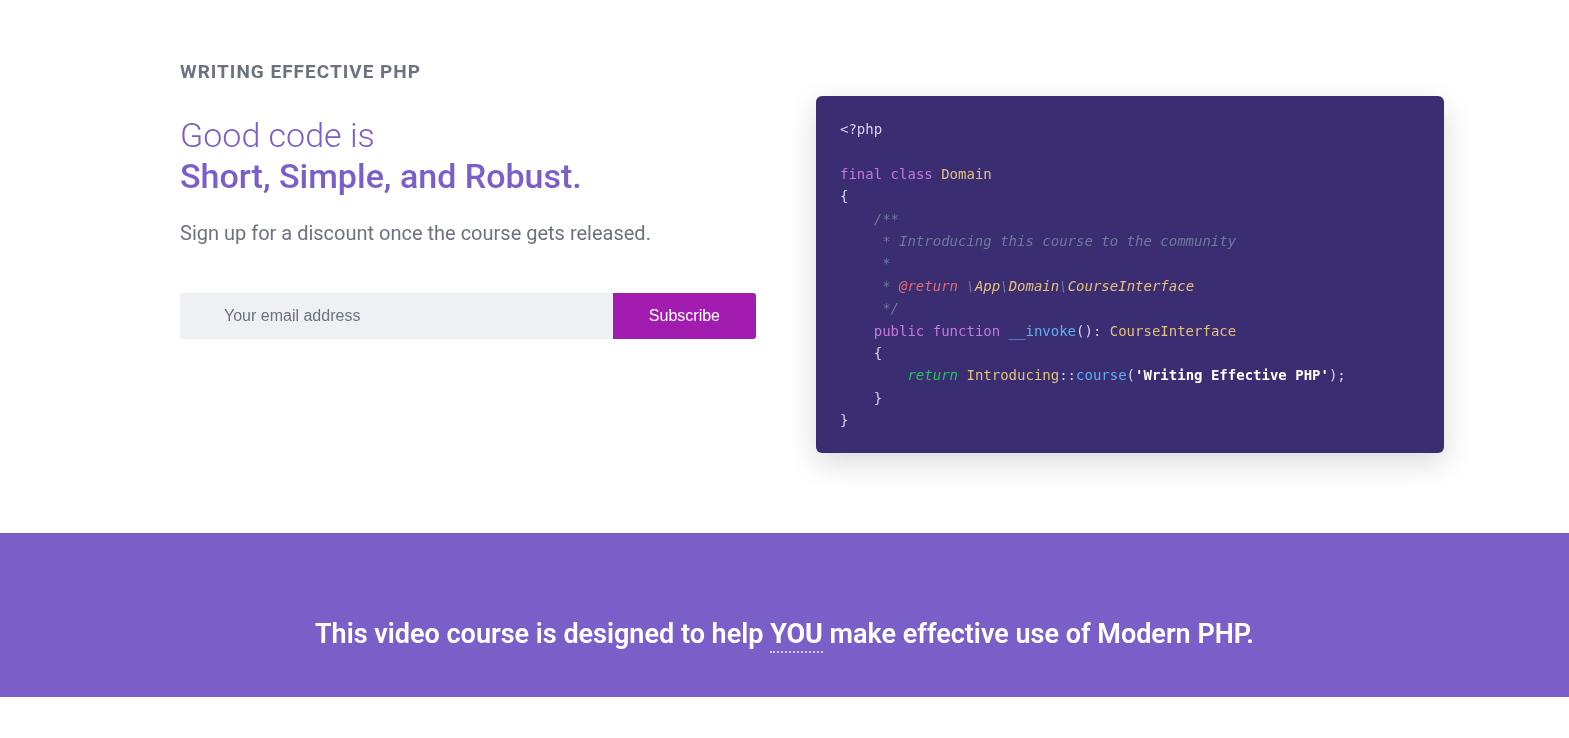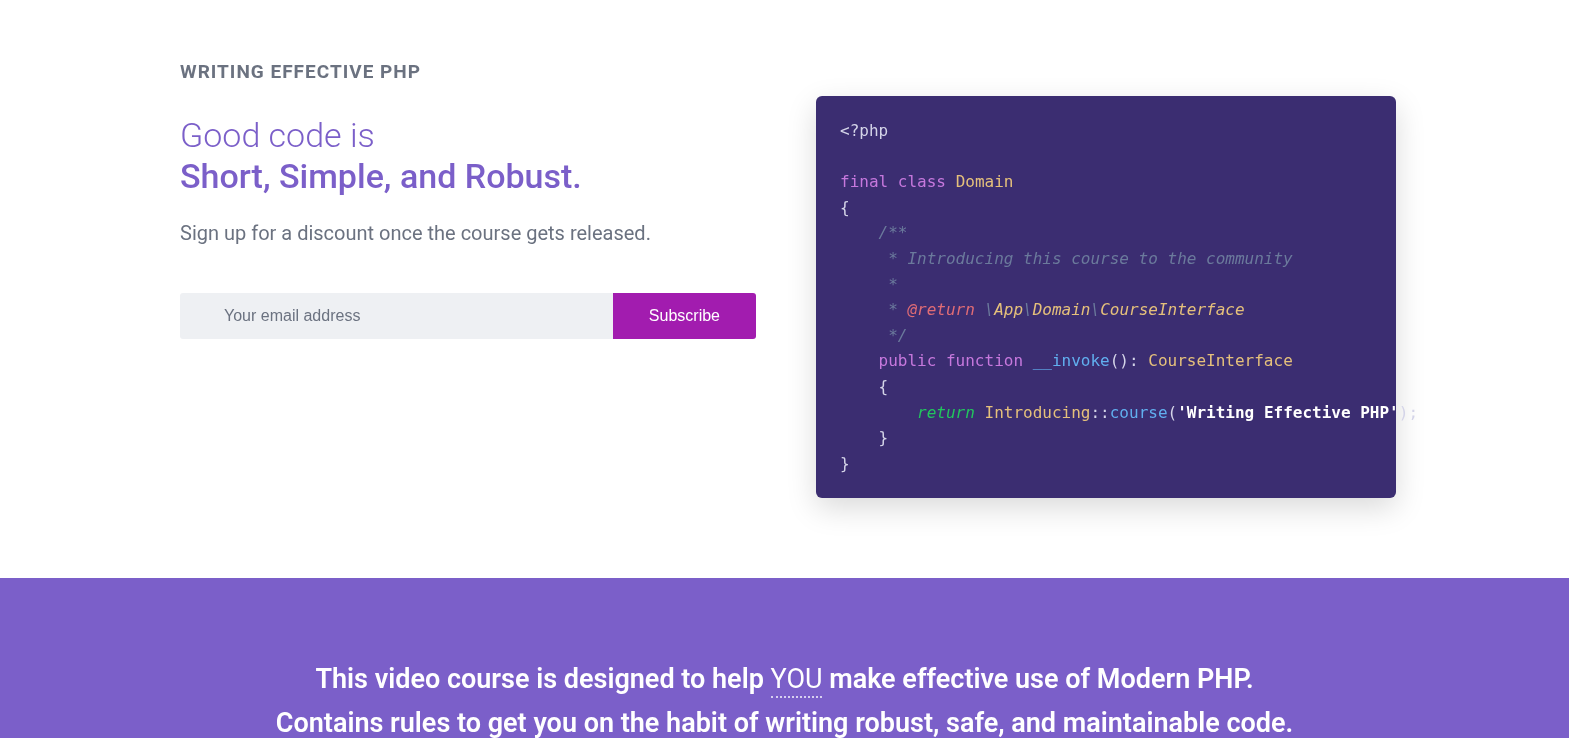--- a/index.html
+++ b/index.html
@@ -70,24 +70,24 @@
     flex: 1;
     display: flex;
     align-items: flex-start;
     padding-top: 36px;
   }
   .code-block {
     background: #3b2d71;
     border-radius: 6px;
     padding: 22px 24px;
     font-family: 'Consolas', 'Monaco', monospace;
-    font-size: 16px;
+    font-size: 14px;
     line-height: 1.6;
     color: #d4d4e8;
-    width: 580px;
+    width: 628px;
     box-shadow: 0 10px 30px rgba(0,0,0,0.15);
   }
   .code-block .line { white-space: pre; }
   .tok-tag   { color: #d4d4e8; }
   .tok-kw    { color: #c678dd; }
   .tok-class { color: #e5c07b; }
   .tok-punct { color: #d4d4e8; }
   .tok-comm  { color: #6b7a9c; font-style: italic; }
   .tok-ann   { color: #e06c75; font-style: italic; }
   .tok-type  { color: #e5c07b; font-style: italic; }
@@ -102,21 +102,21 @@
     padding: 80px 180px 40px 180px;
     text-align: center;
   }
   .banner p {
     font-size: 27px;
     font-weight: 600;
     color: #ffffff;
     line-height: 1.6;
   }
   .banner .you {
-    font-weight: 400;
+    font-weight: 700;
     border-bottom: 2px dotted rgba(255,255,255,0.7);
     padding-bottom: 1px;
     text-align: center;
   }
 </style>
 </head>
 <body>
 
 <section class="hero">
   <div class="hero-left">
@@ -149,14 +149,13 @@
       <div class="line">    <span class="tok-punct">}</span></div>
       <div class="line"><span class="tok-punct">}</span></div>
     </div>
   </div>
 </section>
 
 <section class="banner">
   <p>
     <span>This video course is designed to help </span><span class="you">YOU</span><span> make effective use of Modern PHP.</span>
   </p>
-  <p>Contains rules to get you on the habit of writing robust, safe, and maintainable code.</p>
 </section>
 
 </body></html>

